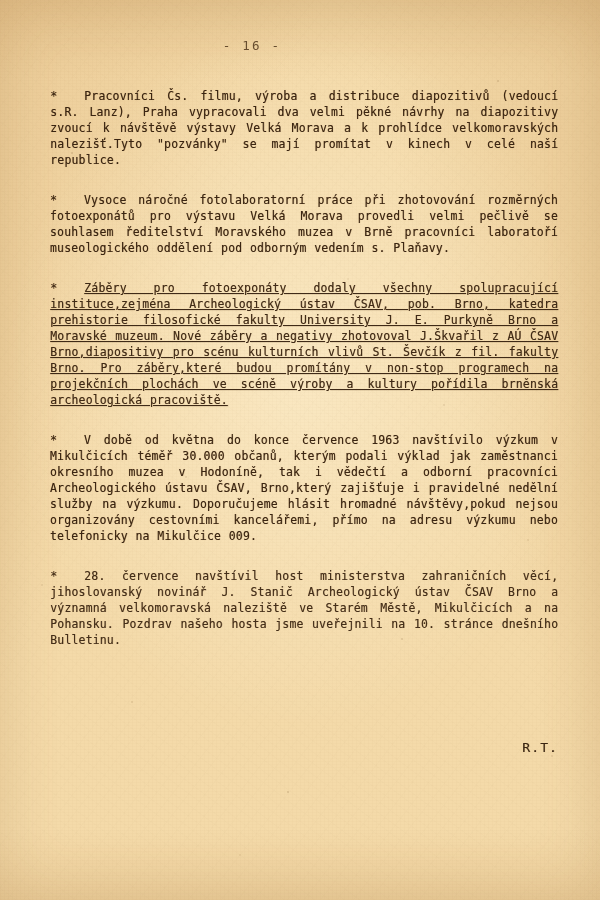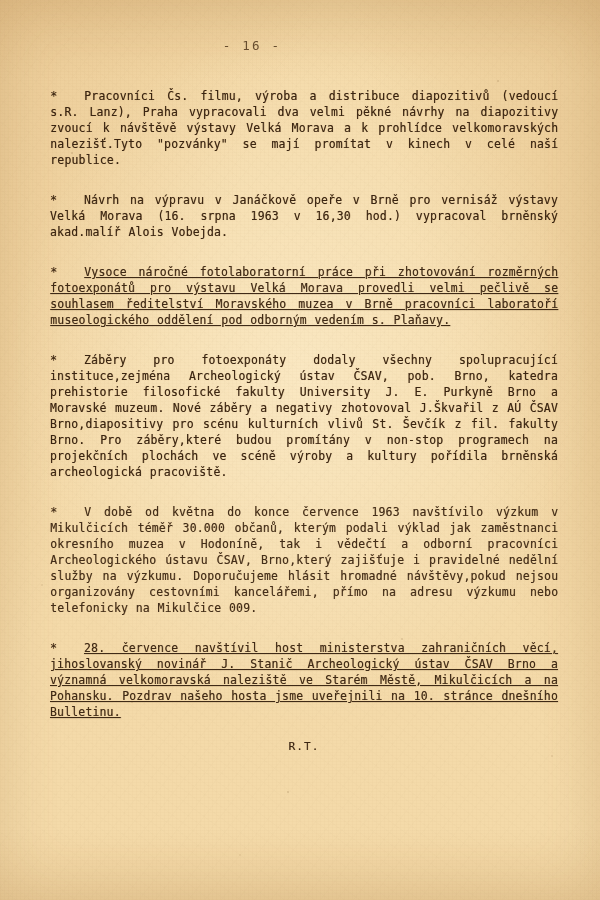--- a/index.html
+++ b/index.html
@@ -109,22 +109,22 @@
     width: 34px;
     color: #3a2512;
     font-size: 11.8px;
   }
 
   .signature {
     position: absolute;
     top: 740px;
     left: 50px;
     width: 508px;
-    text-align: center;
-    font-size: 11px;
+    text-align: right;
+    font-size: 13px;
     letter-spacing: 1.1px;
     color: #3a2512;
     text-shadow: 0.35px 0.25px 0.5px rgba(86,56,24,0.40);
   }
 
   
   .para:nth-of-type(odd) { transform: translateX(0.25px); }
   .para:nth-of-type(3n)  { opacity: 0.97; text-decoration: underline; }
   .para:nth-of-type(5n)  { opacity: 0.95; }
 
@@ -145,21 +145,20 @@
   <div class="speckles"></div>
 
   <div class="content">
 
     <div class="folio">-  16  -</div>
 
     <div class="body-text">
 
       <p class="para"><span class="bullet">*</span><span>Pracovníci Čs. filmu, výroba a distribuce diapozitivů (vedoucí s.R. Lanz), Praha vypracovali dva velmi pěkné návrhy na diapozitivy zvoucí k návštěvě výstavy Velká Morava a k prohlídce velkomoravských nalezišť.Tyto "pozvánky" se mají promítat v kinech v celé naší republice.</span></p>
 
-      <p class="para"><span class="bullet">*</span><span>Návrh na výpravu v Janáčkově opeře v Brně pro vernisáž výstavy Velká Morava (16. srpna 1963 v 16,30 hod.) vypracoval brněnský akad.malíř Alois Vobejda.</span></p>
 
       <p class="para"><span class="bullet">*</span><span>Vysoce náročné fotolaboratorní práce při zhotovování rozměrných fotoexponátů pro výstavu Velká Morava provedli velmi pečlivě se souhlasem ředitelství Moravského muzea v Brně pracovníci laboratoří museologického oddělení pod odborným vedením s. Plaňavy.</span></p>
 
       <p class="para"><span class="bullet">*</span><span>Záběry pro fotoexponáty dodaly všechny spolupracující instituce,zejména Archeologický ústav ČSAV, pob. Brno, katedra prehistorie filosofické fakulty University J. E. Purkyně Brno a Moravské muzeum. Nové záběry a negativy zhotovoval J.Škvařil z AÚ ČSAV Brno,diapositivy pro scénu kulturních vlivů St. Ševčík z fil. fakulty Brno. Pro záběry,které budou promítány v non-stop programech na projekčních plochách ve scéně výroby a kultury pořídila brněnská archeologická pracoviště.</span></p>
 
       <p class="para"><span class="bullet">*</span><span>V době od května do konce července 1963 navštívilo výzkum v Mikulčicích téměř 30.000 občanů, kterým podali výklad jak zaměstnanci okresního muzea v Hodoníně, tak i vědečtí a odborní pracovníci Archeologického ústavu ČSAV, Brno,který zajišťuje i pravidelné nedělní služby na výzkumu. Doporučujeme hlásit hromadné návštěvy,pokud nejsou organizovány cestovními kancelářemi, přímo na adresu výzkumu nebo telefonicky na Mikulčice 009.</span></p>
 
       <p class="para"><span class="bullet">*</span><span>28. července navštívil host ministerstva zahraničních věcí, jihoslovanský novinář J. Stanič Archeologický ústav ČSAV Brno a významná velkomoravská naleziště ve Starém Městě, Mikulčicích a na Pohansku. Pozdrav našeho hosta jsme uveřejnili na 10. stránce dnešního Bulletinu.</span></p>
 
     </div>

